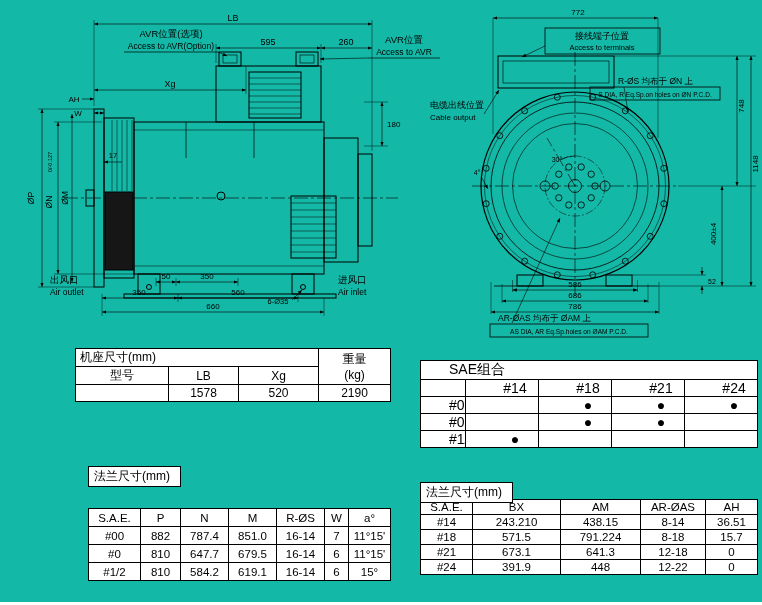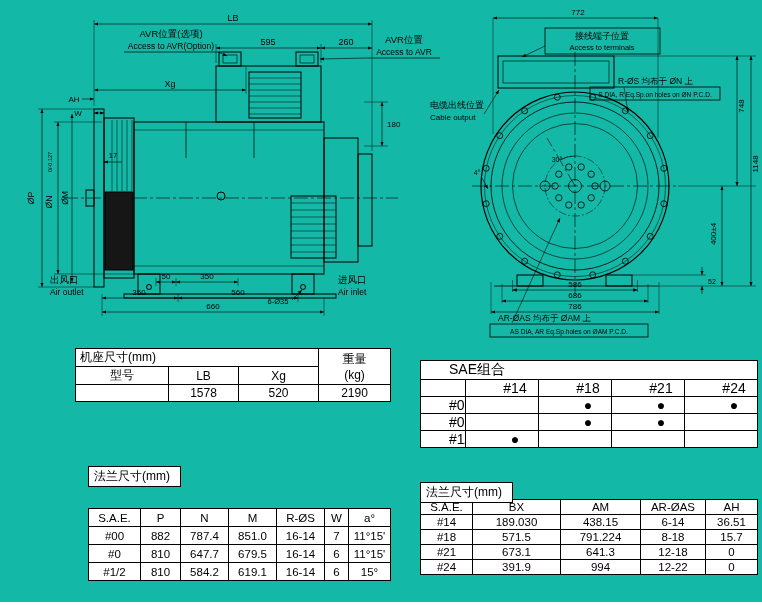--- a/index.html
+++ b/index.html
@@ -402,42 +402,42 @@
     <tbody>
         <tr>
       <td>S.A.E.</td>
       <td>BX</td>
       <td>AM</td>
       <td>AR-ØAS</td>
       <td>AH</td>
     </tr>
     <tr>
       <td>#14</td>
-      <td>189.030</td>
+      <td>243.210</td>
       <td>438.15</td>
-      <td>6-14</td>
+      <td>8-14</td>
       <td>36.51</td>
     </tr>
     <tr>
       <td>#18</td>
       <td>571.5</td>
       <td>791.224</td>
       <td>8-18</td>
       <td>15.7</td>
     </tr>
     <tr>
       <td>#21</td>
       <td>673.1</td>
       <td>641.3</td>
       <td>12-18</td>
       <td>0</td>
     </tr>
     <tr>
       <td>#24</td>
       <td>391.9</td>
-      <td>994</td>
+      <td>448</td>
       <td>12-22</td>
       <td>0</td>
     </tr>
   </tbody>
     </table>
 
 </div>
 
 </body></html>

